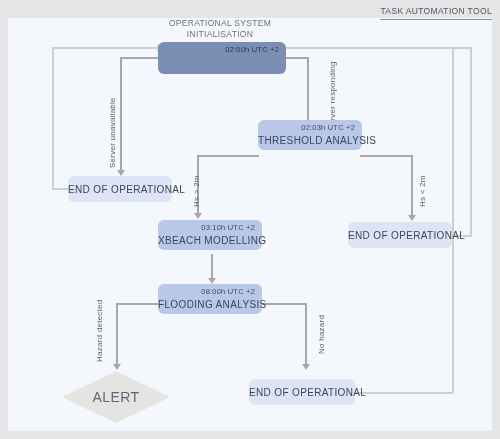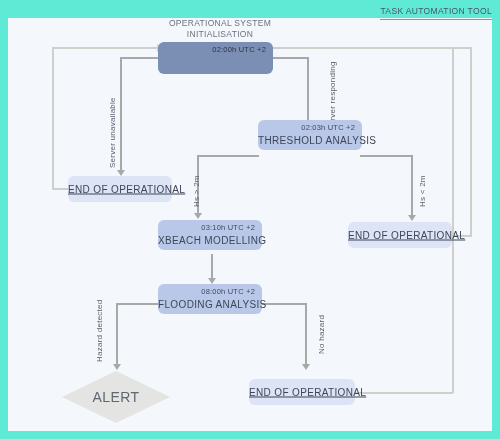--- a/index.html
+++ b/index.html
@@ -4,21 +4,21 @@
 <style>
   * { box-sizing: border-box; margin: 0; padding: 0; }
   html, body {
     width: 500px; height: 439px;
     background: #ffffff;
     font-family: "Liberation Sans", sans-serif;
   }
   #canvas {
     position: relative;
     width: 500px; height: 439px;
-    background: #5eead4;
+    background: #e5e5e5;
     overflow: hidden;
   }
   
   .panel {
     position: absolute;
     left: 8px; top: 18px;
     width: 484px; height: 413px;
     background: #f4f7fc;
   }
   .tool-title {
@@ -64,21 +64,20 @@
     text-align: center;
     font-size: 10px;
     letter-spacing: 0.35px;
     color: #3d4656;
     white-space: nowrap;
   }
   .node.centered .label {
     top: 50%;
     bottom: auto;
     transform: translateY(-50%);
-    text-decoration: underline;
   }
   .node--primary { background: #7b8fb5; }
   .node--primary .time { color: #2b3446; }
   .node--primary .label { color: #2c3444; }
   .node--step { background: #b9c8e8; }
   .node--end { background: #dce4f5; }
 
   
   .diamond {
     position: absolute;
@@ -189,21 +188,21 @@
   <div class="ln ln-h faint" style="left:355px; top:392px; width:98px;"></div>
   <div class="ln ln-v faint" style="left:452px; top:47px; height:346px;"></div>
 
   <div class="edge-label" style="left:108px; top:168px;">Server unavailable</div>
   <div class="edge-label" style="left:328px; top:131px;">Server responding</div>
   <div class="edge-label" style="left:192px; top:207px;">Hs &gt; 2m</div>
   <div class="edge-label" style="left:418px; top:207px;">Hs &lt; 2m</div>
   <div class="edge-label" style="left:95px; top:362px;">Hazard detected</div>
   <div class="edge-label" style="left:317px; top:354px;">No hazard</div>
 
-  <div class="node node--primary" style="left:158px; top:42px; width:115px; height:32px;">
+  <div class="node node--primary" style="left:158px; top:42px; width:128px; height:32px;">
     <span class="time">02:00h UTC +2</span>
   </div>
 
   <div class="node node--step" style="left:258px; top:120px; width:104px; height:30px;">
     <span class="time">02:03h UTC +2</span>
     <span class="label">THRESHOLD ANALYSIS</span>
   </div>
 
   <div class="node node--step" style="left:158px; top:220px; width:104px; height:30px;">
     <span class="time">03:10h UTC +2</span>

